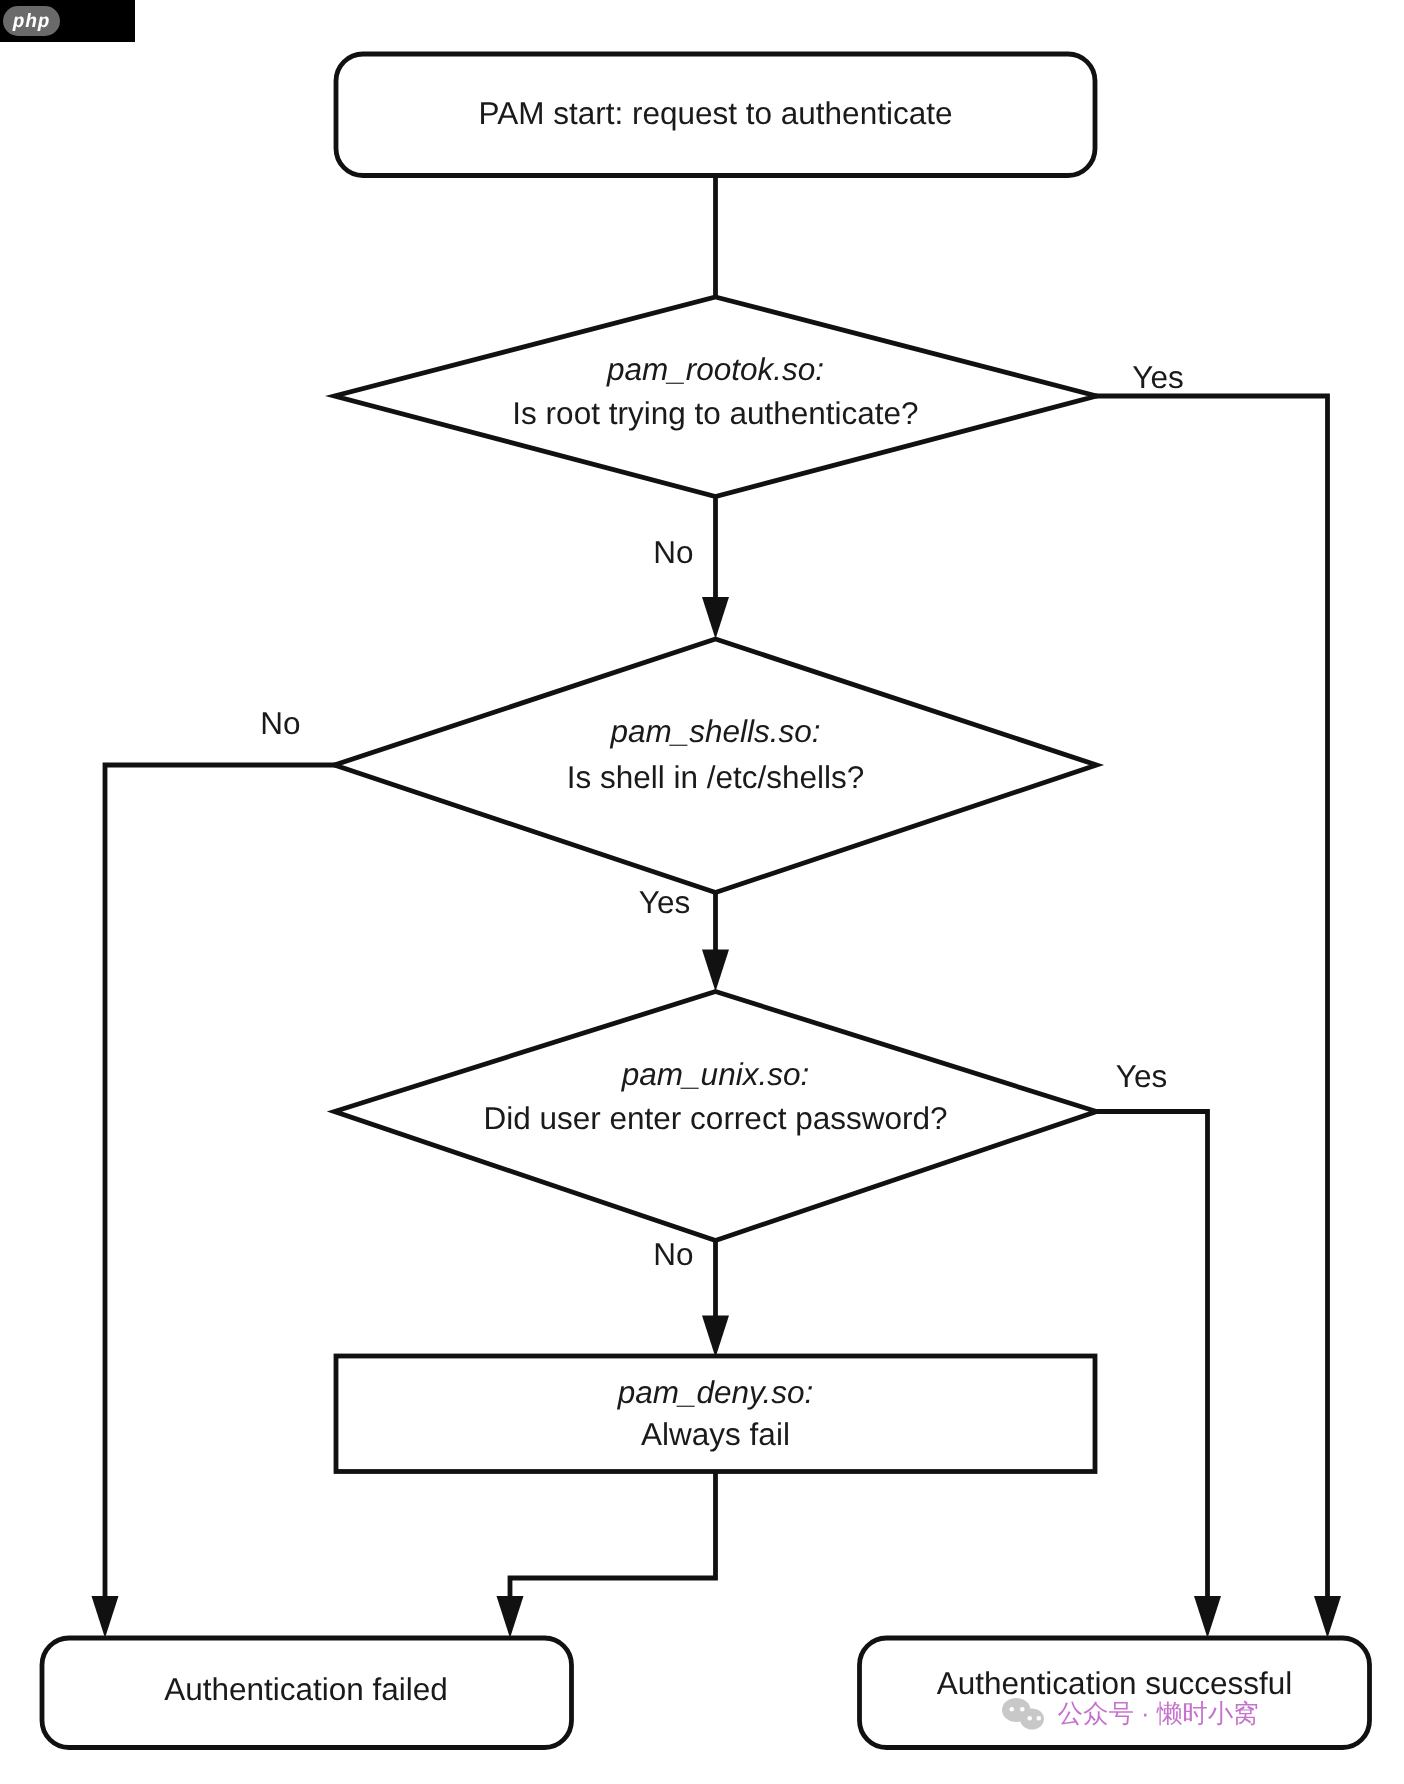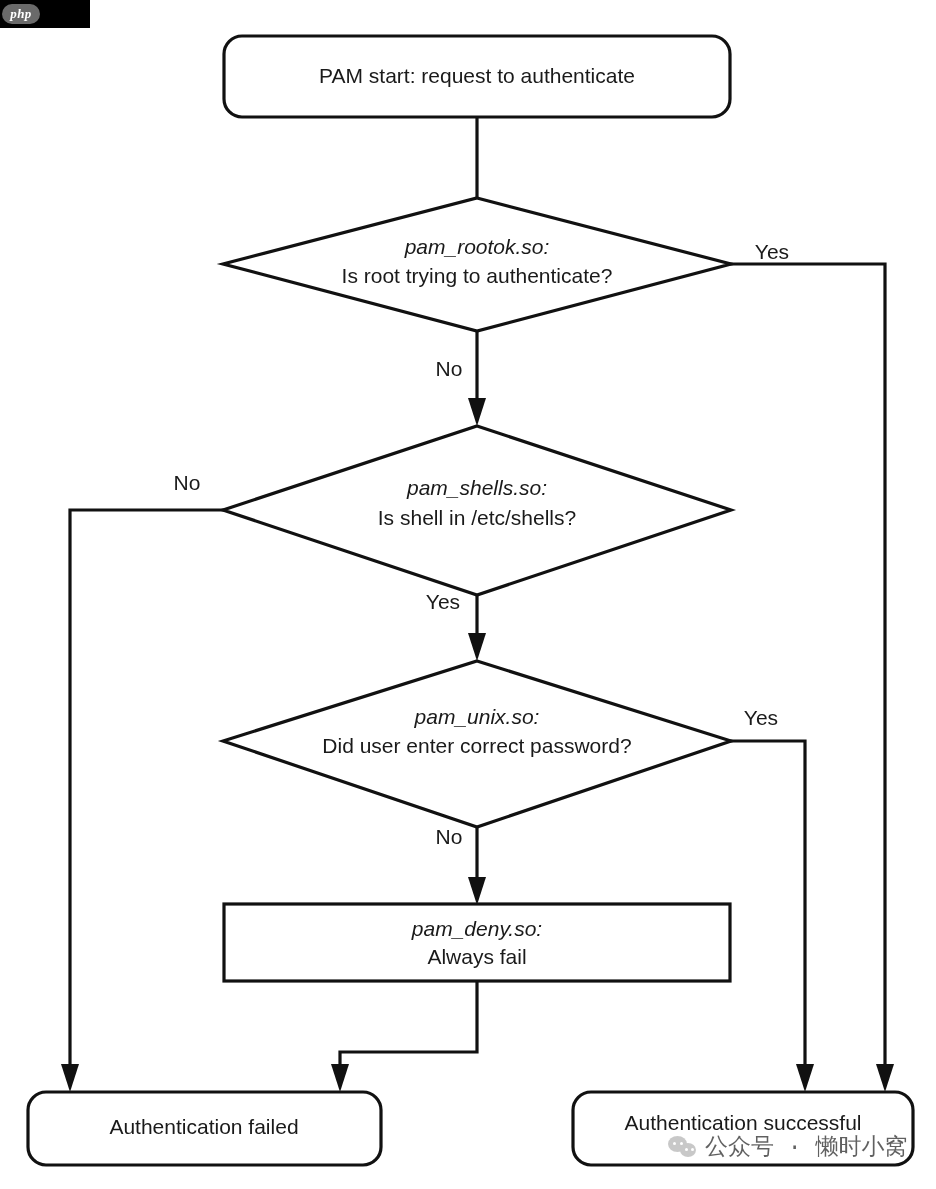--- a/index.html
+++ b/index.html
@@ -66,41 +66,41 @@
   #php-badge .php-logo {
     margin-left: 2px;
     width: 38px;
     height: 20px;
     background: #6a6a6a;
     border-radius: 10px / 10px;
     display: flex;
     align-items: center;
     justify-content: center;
     color: #ffffff;
-    font-family: Liberation Serif, serif;
+    font-family: Liberation Mono, monospace;
     font-style: italic;
     font-weight: bold;
     font-size: 13px;
     letter-spacing: 0.5px;
   }
   
   #watermark {
     position: absolute;
     left: 668px;
     top: 1131px;
     display: flex;
     align-items: center;
     gap: 7px;
     opacity: 0.62;
     pointer-events: none;
   }
   #watermark .wm-text {
-    font-family: Liberation Mono, monospace;
-    font-size: 23px;
-    color: #000000;
+    font-family: Liberation Sans, sans-serif;
+    font-size: 17px;
+    color: #a21caf;
     white-space: nowrap;
   }
   #watermark .wechat-icon {
     position: relative;
     width: 30px;
     height: 22px;
     flex: 0 0 auto;
   }
   #watermark .wechat-icon .bub {
     position: absolute;

